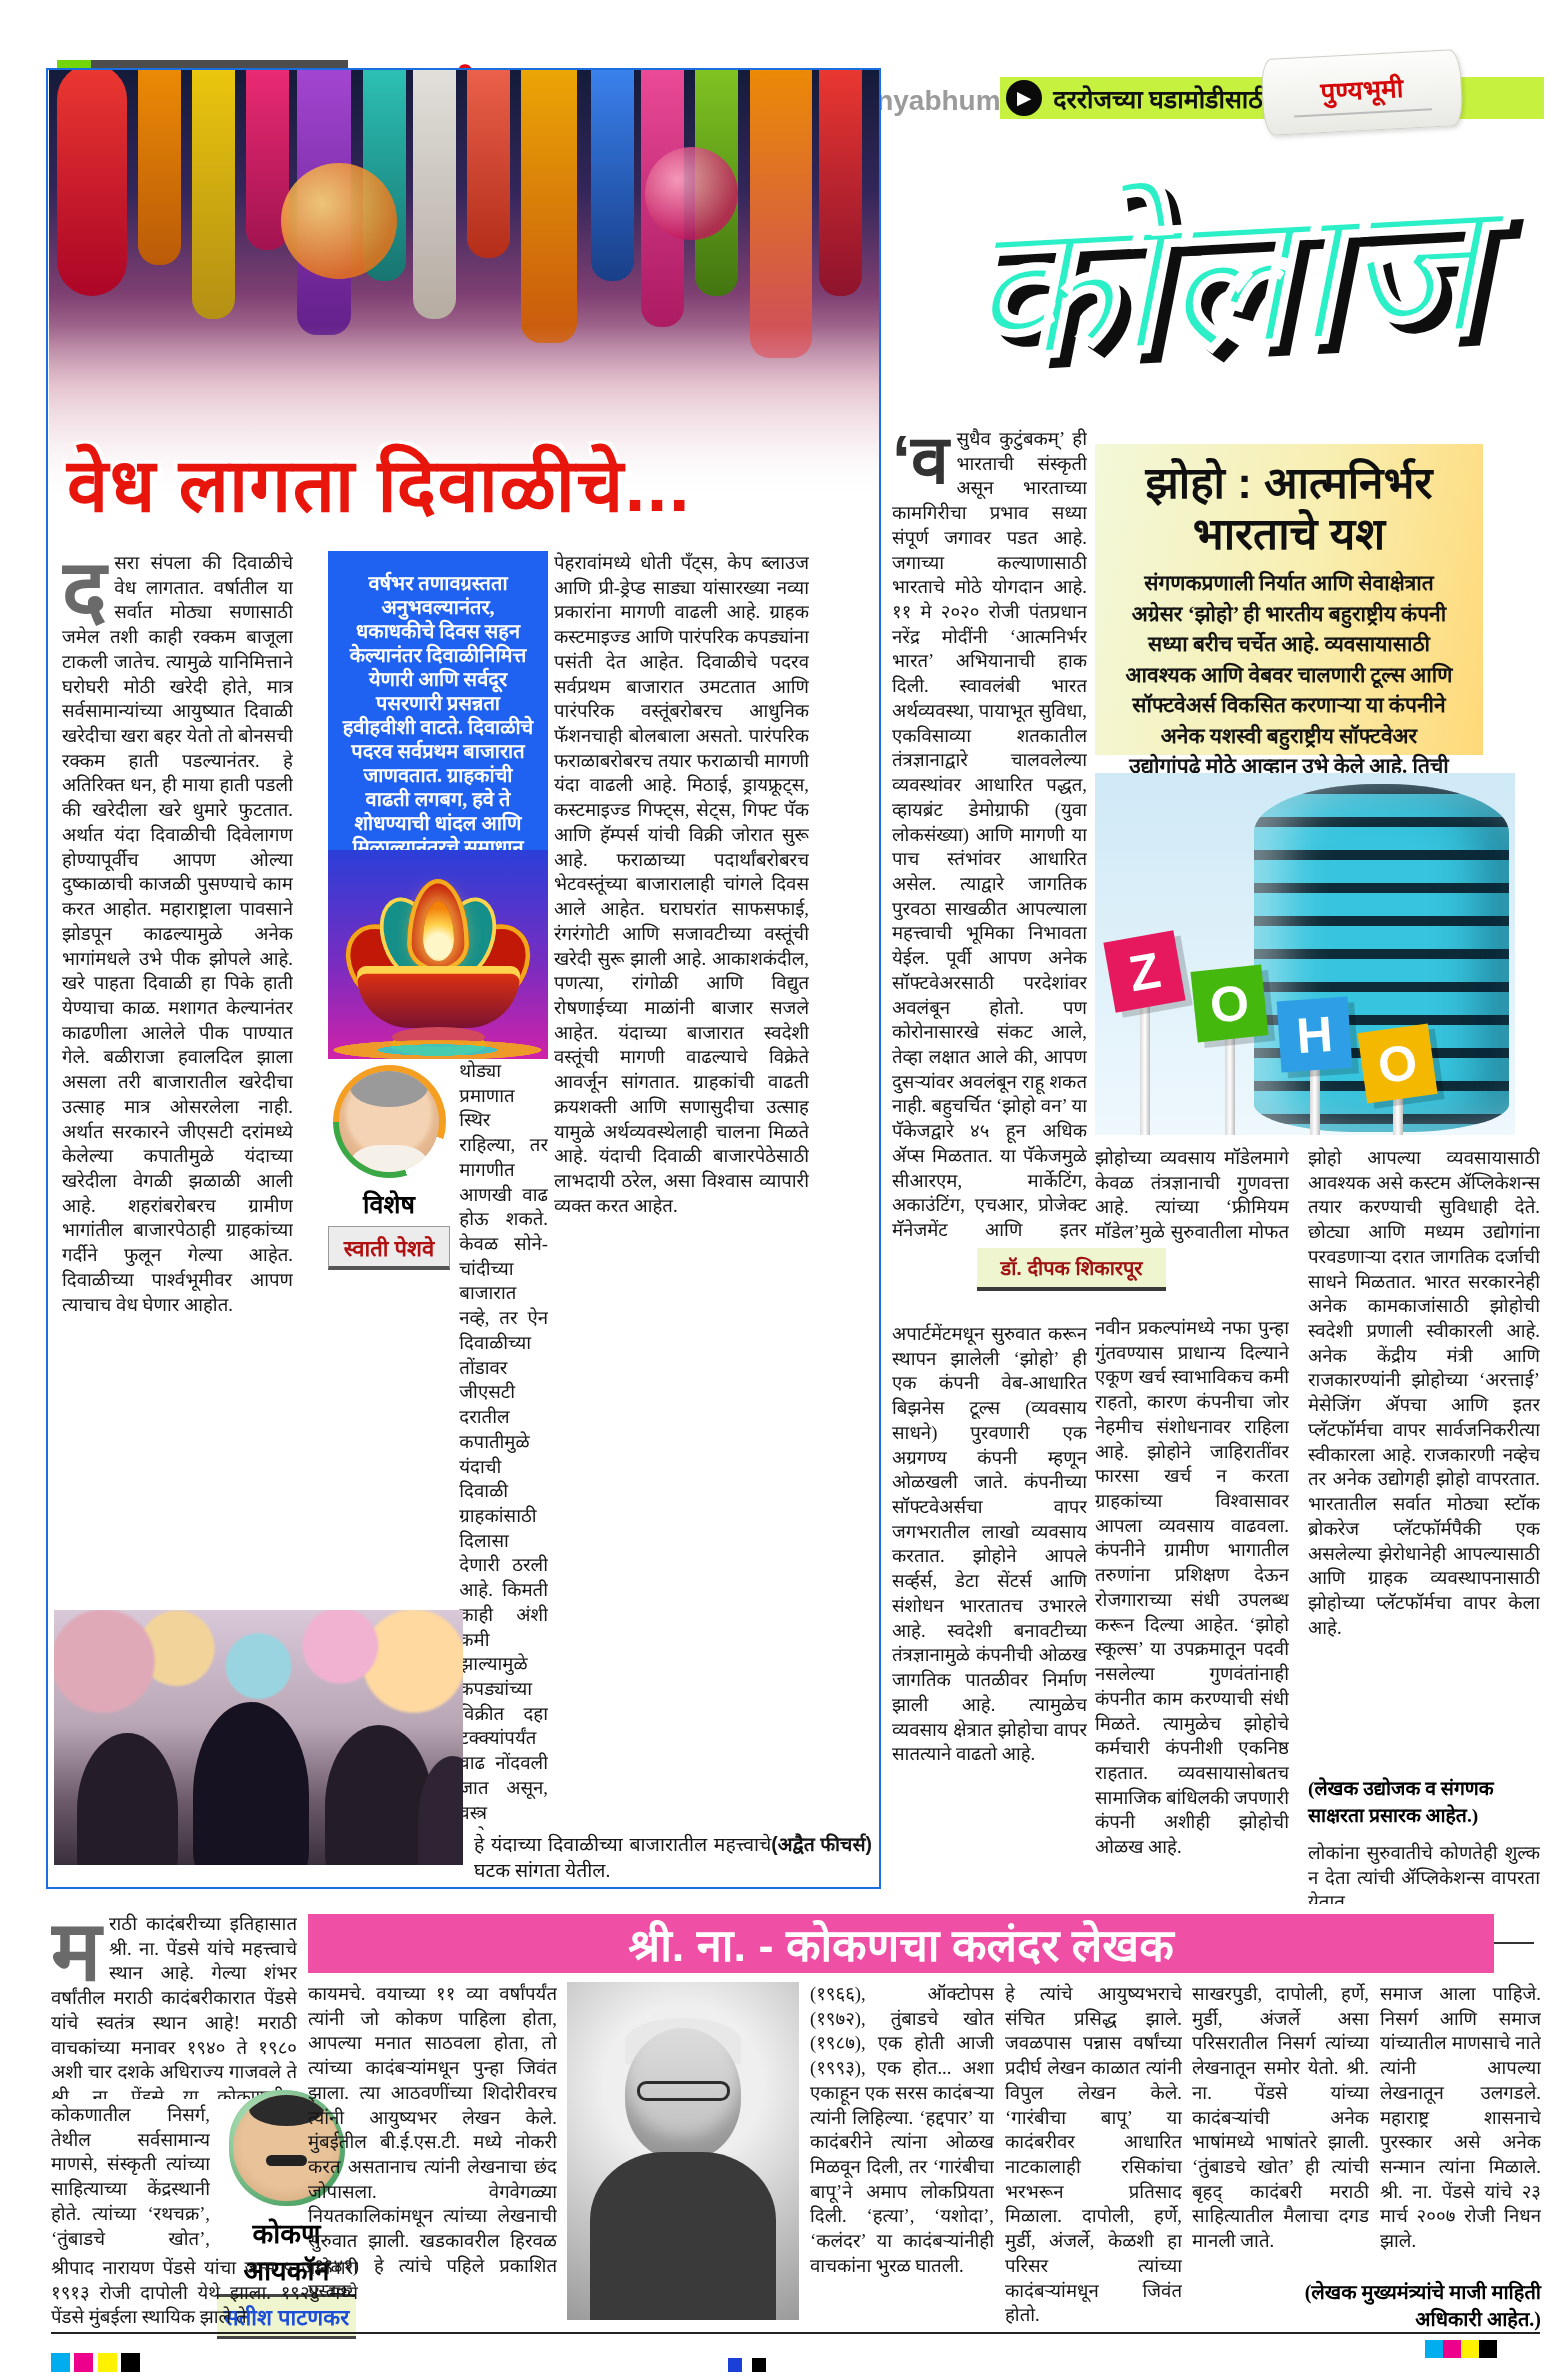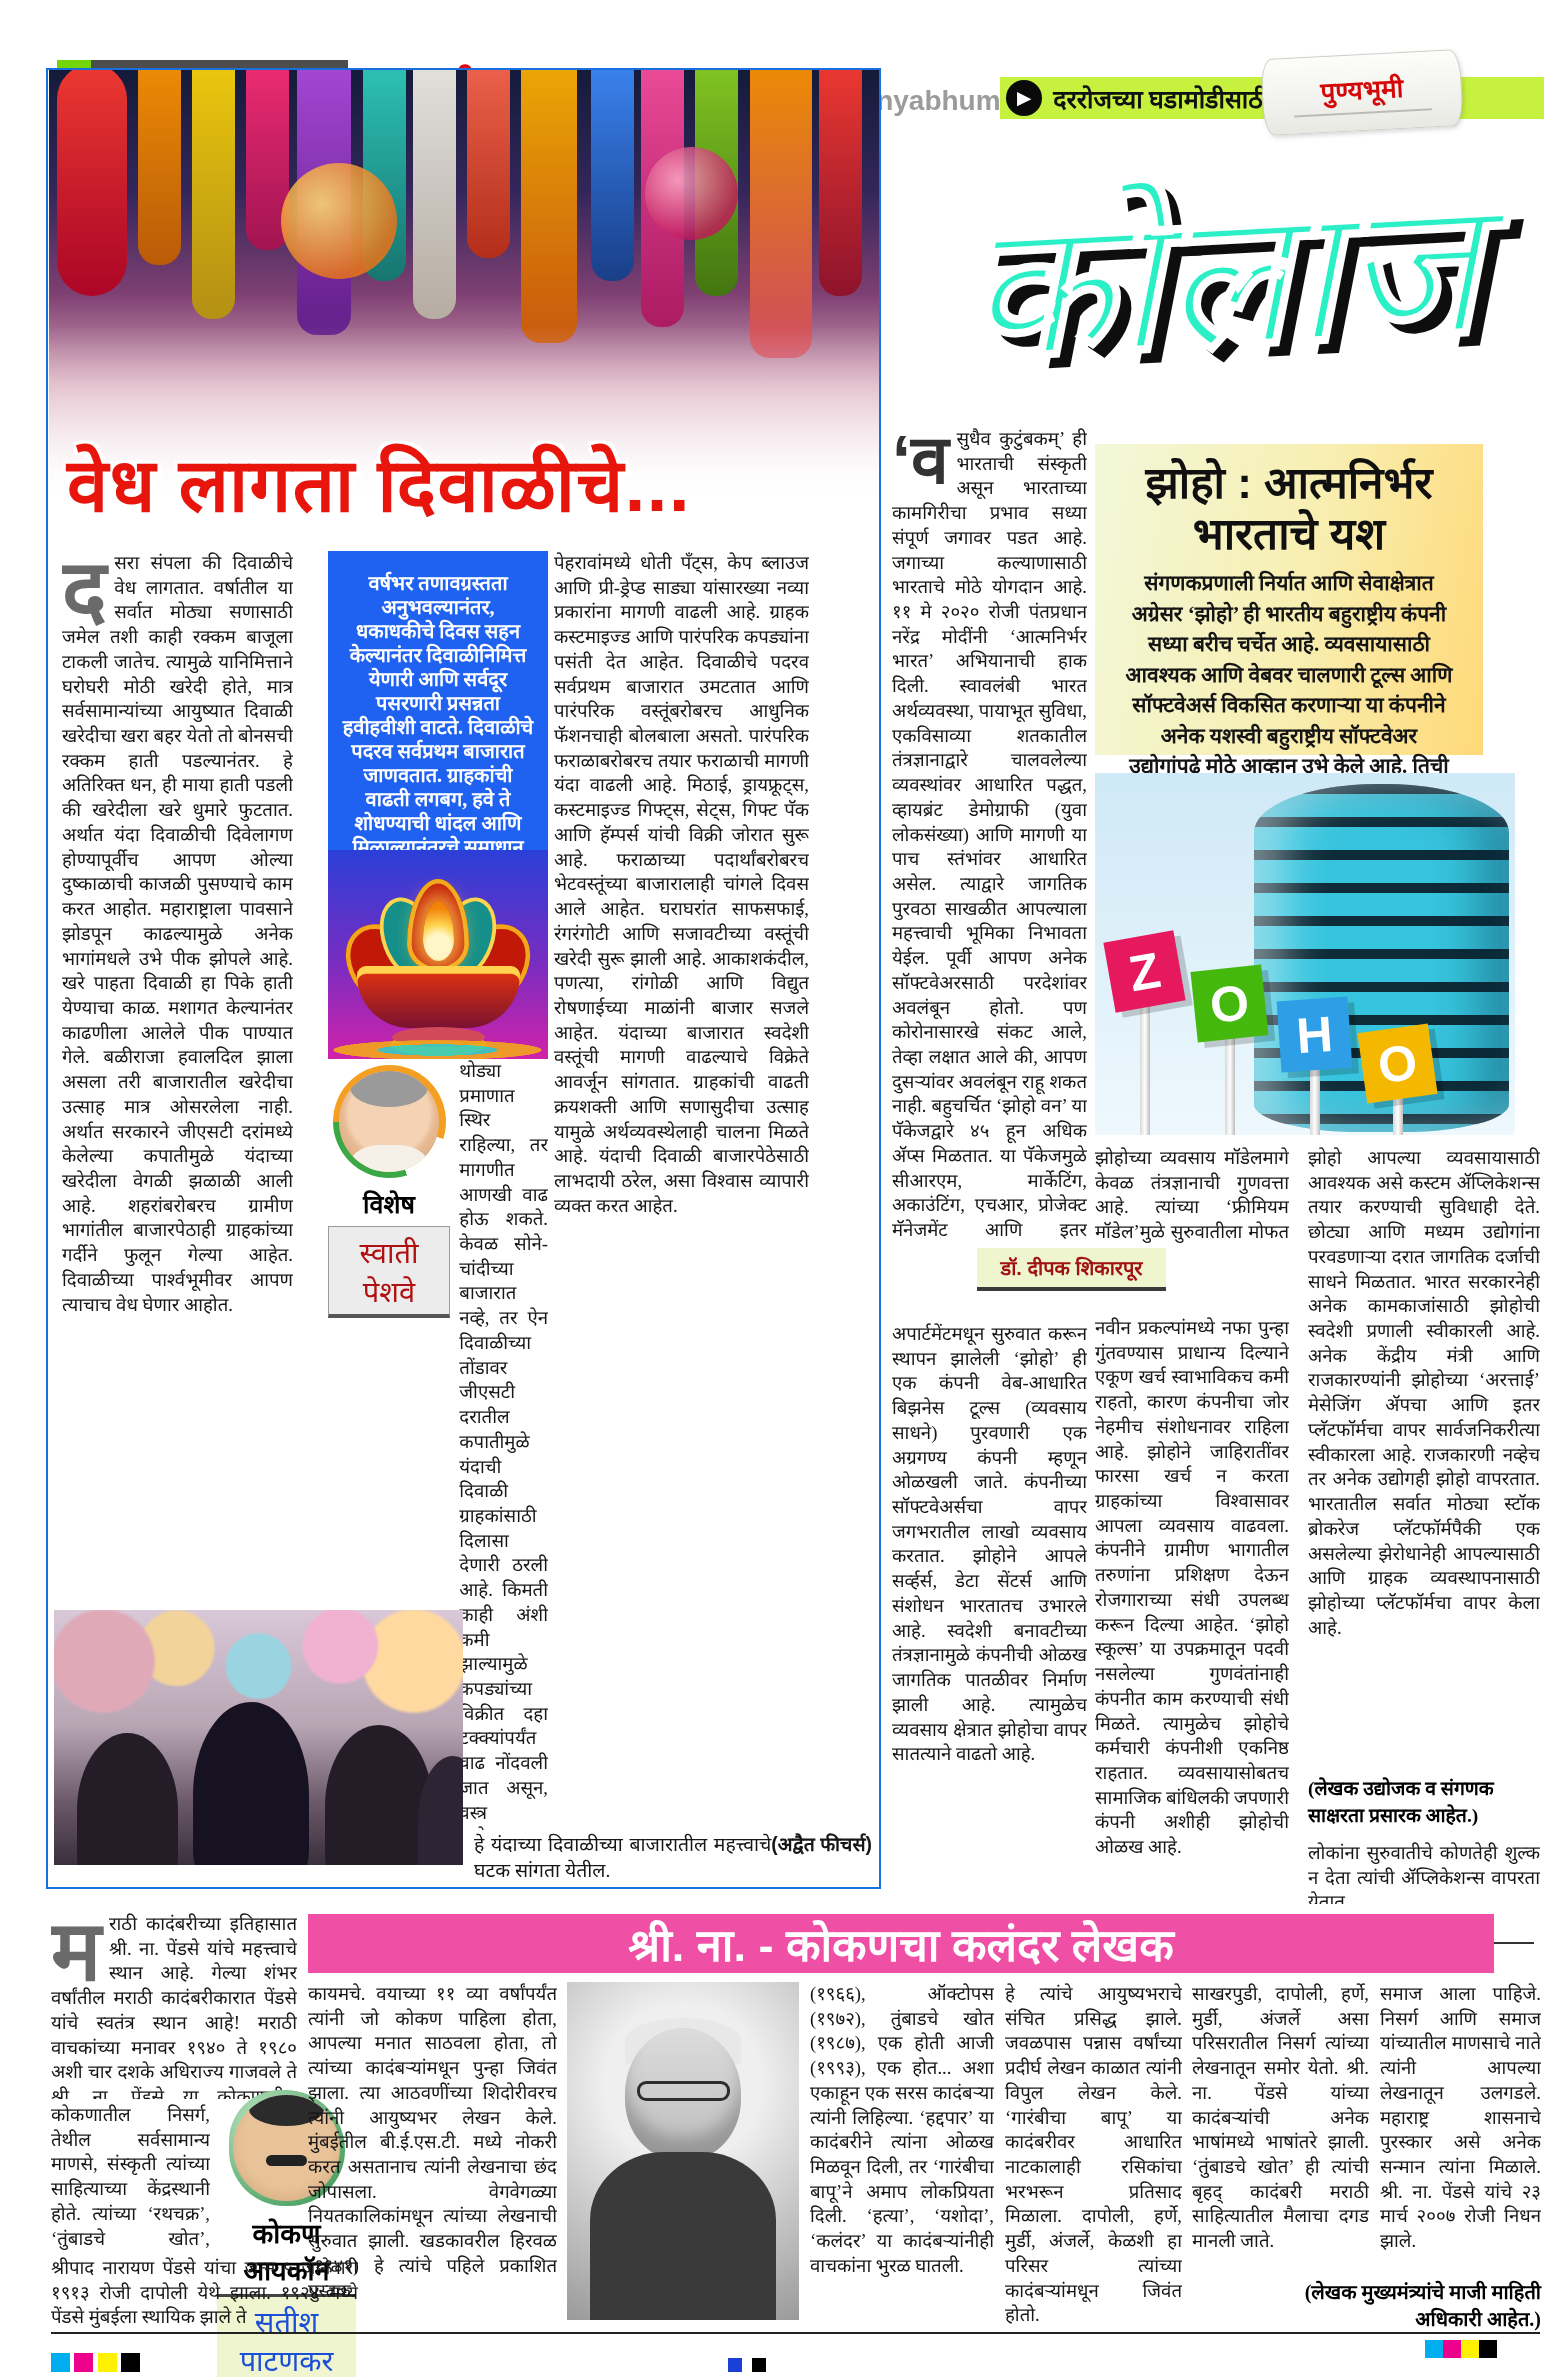--- a/index.html
+++ b/index.html
@@ -69,21 +69,21 @@
   .diya-art .bowl { left:50%; top:116px; width:163px; height:62px; margin-left:-81px; background:linear-gradient(#e8340c,#7a1230); border-radius:14px 14px 81px 81px; box-shadow:inset 0 7.7px 0 #ffd34d; }
   .diya-art .base { left:50%; top:177px; width:93px; height:20px; margin-left:-46px; background:#d1495b; border-radius:50%; box-shadow:0 7.7px 0 1.5px #f2a71b; }
   .diya-art .rang { left:50%; top:190px; width:209px; height:20px; margin-left:-105px; background:radial-gradient(ellipse, #35d0c0 0 40%, #f2a71b 41% 70%, transparent 71%); border-radius:50%; opacity:.9; }
 
   .author-blk { float:left; width:122px; margin:6.2px 9.3px 4.6px 0; text-align:center; }
   .avatar-ring { width:113px; height:113px; margin:0 auto; border-radius:50%; padding:6.2px; background:conic-gradient(#f59f22 0 30%, #fff 30% 45%, #39a845 45% 75%, #f59f22 75% 100%); }
   .avatar-face { width:100%; height:100%; border-radius:50%; background:radial-gradient(circle at 50% 42%, #f3d3b3 0 52%, #e7ba92 60%, #cfa07a 100%); position:relative; overflow:hidden; }
   .avatar-face::before { content:""; position:absolute; top:-4.6px; left:11px; right:11px; height:40px; border-radius:50%; background:#9a9a9a; }
   .avatar-face::after { content:""; position:absolute; bottom:-15.5px; left:12.4px; right:12.4px; height:43px; border-radius:40%; background:#f6f1e8; }
   .sp-label { font-size:25px; font-weight:bold; margin-top:7.7px; font-family:"Liberation Sans",sans-serif; }
-  .name-box { margin-top:6.2px; background:#ececec; border:1.5px solid #9a9a9a; border-bottom:4.6px solid #555; color:#b01010; font-size:29px; font-weight:normal; padding:4.6px 1.5px; font-family:"Liberation Sans",sans-serif; }
+  .name-box { margin-top:6.2px; background:#ececec; border:1.5px solid #9a9a9a; border-bottom:4.6px solid #555; color:#b01010; font-size:22px; font-weight:bold; padding:4.6px 1.5px; font-family:"Liberation Sans",sans-serif; }
 
   #dw-bazaar { left:54px; top:1610px; width:409px; height:255px; overflow:hidden;
      background:radial-gradient(circle at 12% 20%, #e0a9b8 0 12%, transparent 13%),
        radial-gradient(circle at 30% 15%, #f2d49a 0 10%, transparent 11%),
        radial-gradient(circle at 50% 22%, #9ad4e0 0 11%, transparent 12%),
        radial-gradient(circle at 70% 14%, #f0b2d0 0 10%, transparent 11%),
        radial-gradient(circle at 88% 20%, #ffd9a0 0 12%, transparent 13%),
        linear-gradient(180deg,#d8c8d8 0%, #b9a6b5 45%, #6c5a6a 75%, #3a2f3c 100%); }
   #dw-bazaar i { position:absolute; bottom:-23px; border-radius:50% 50% 20% 20%; background:#241d28; }
   #dw-bazaar i:nth-child(1){ left:23px; width:101px; height:155px; }

